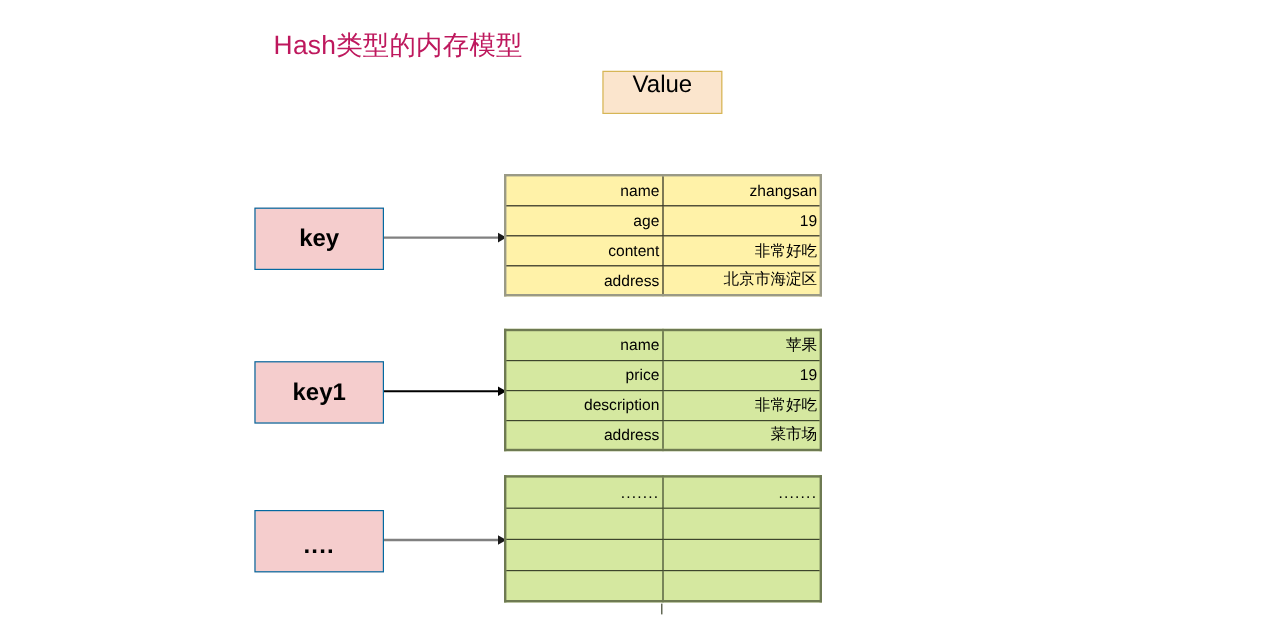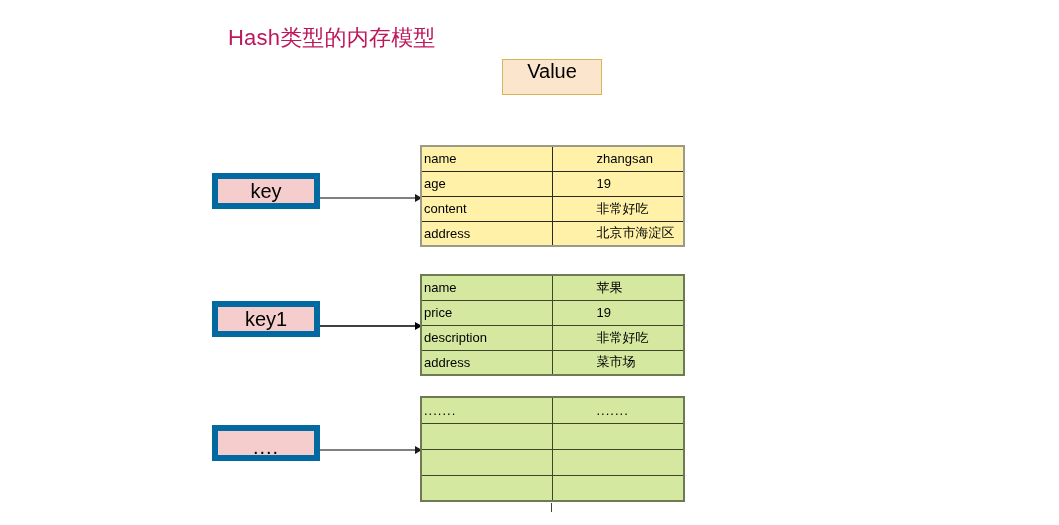--- a/index.html
+++ b/index.html
@@ -45,29 +45,30 @@
     display: flex;
     justify-content: center;
     font-size: 20px;
     color: #000;
   }
 
   
   .key-box {
     position: absolute;
     width: 108px;
-    height: 36px;
+    height: 52px;
     background: #f5cdcd;
-    border: 6px solid #0369a1;
+    border: 1px solid #0369a1;
     box-sizing: border-box;
     display: flex;
     align-items: center;
     justify-content: center;
     font-size: 20px;
     color: #000;
+    font-weight: bold;
   }
   .key-box.k1 { left: 212px; top: 173px; }
   .key-box.k2 { left: 212px; top: 301px; }
   .key-box.k3 { left: 212px; top: 425px; }
   .key-box .dots-label {
     font-size: 20px;
     letter-spacing: 1px;
     line-height: 1;
     transform: translateY(4px);
   }
@@ -86,21 +87,21 @@
   .hash-table {
     position: absolute;
     left: 420px;
     width: 263px;
     box-sizing: border-box;
     border-collapse: collapse;
     table-layout: fixed;
   }
   .hash-table td {
     height: 25px;
-    text-align: left;
+    text-align: right;
     vertical-align: middle;
     font-size: 13px;
     color: #000;
     padding: 0 2px;
     box-sizing: border-box;
     overflow: hidden;
     white-space: nowrap;
   }
   .hash-table td.field { width: 131px; }
   .hash-table td.value { width: 132px; padding-left: 44px; }

